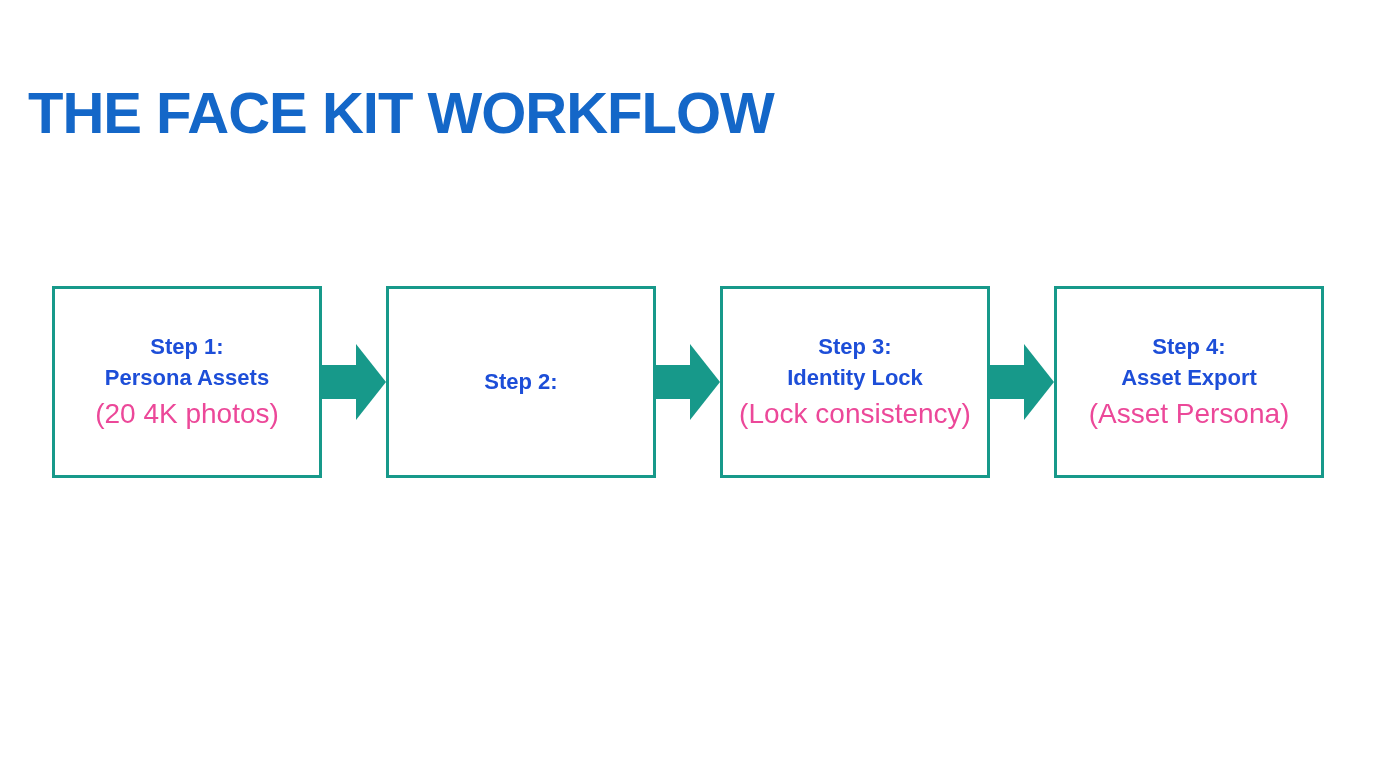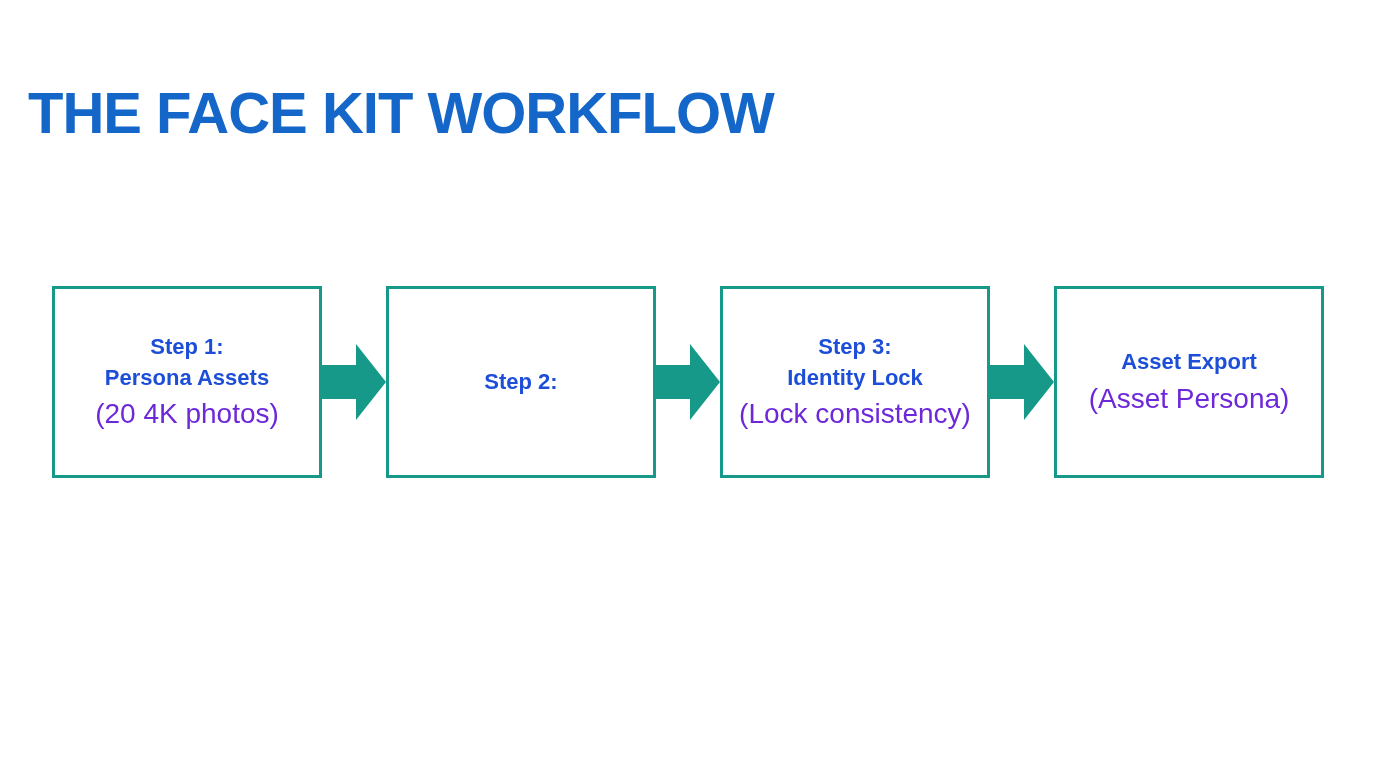--- a/index.html
+++ b/index.html
@@ -46,21 +46,21 @@
     text-align: center;
   }
   .step-heading, .step-name {
     color: #1d4ed8;
     font-weight: bold;
     font-size: 22px;
     line-height: 1.42;
     white-space: nowrap;
   }
   .step-detail {
-    color: #6d28d9;
+    color: #ec4899;
     font-size: 28px;
     line-height: 1.4;
     margin-top: 1px;
     white-space: nowrap;
   }
   .arrow {
     flex: 0 0 64px;
     width: 64px;
     height: 76px;
     display: flex;
@@ -110,19 +110,20 @@
     </div>
 
     <div class="arrow">
       <svg viewBox="0 0 64 76" xmlns="http://www.w3.org/2000/svg">
         <rect class="fill" x="0" y="21" width="35" height="34"></rect>
         <polygon class="fill" points="34,0 64,38 34,76"></polygon>
       </svg>
     </div>
 
     <div class="step-box">
+      <div class="step-heading">Step 4:</div>
       <div class="step-name">Asset Export</div>
       <div class="step-detail">(Asset Persona)</div>
     </div>
 
   </div>
 
 </div>
 
 </body></html>

